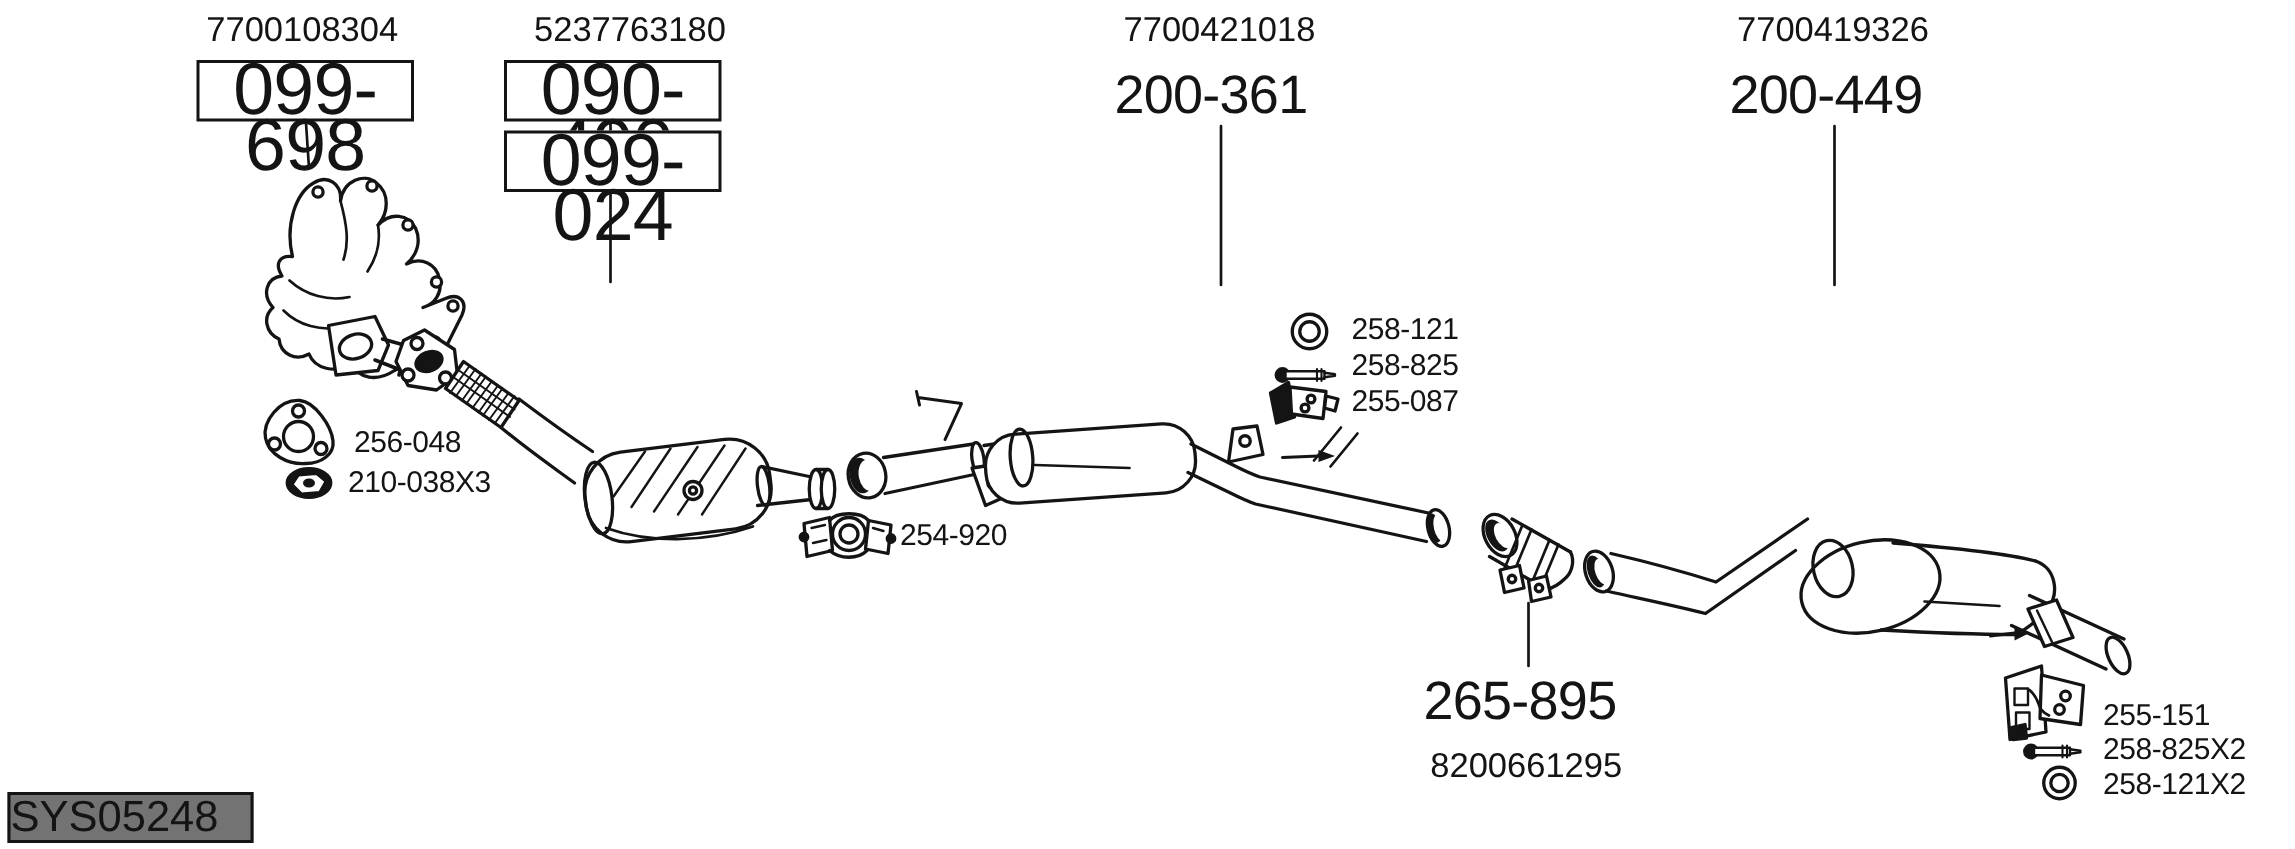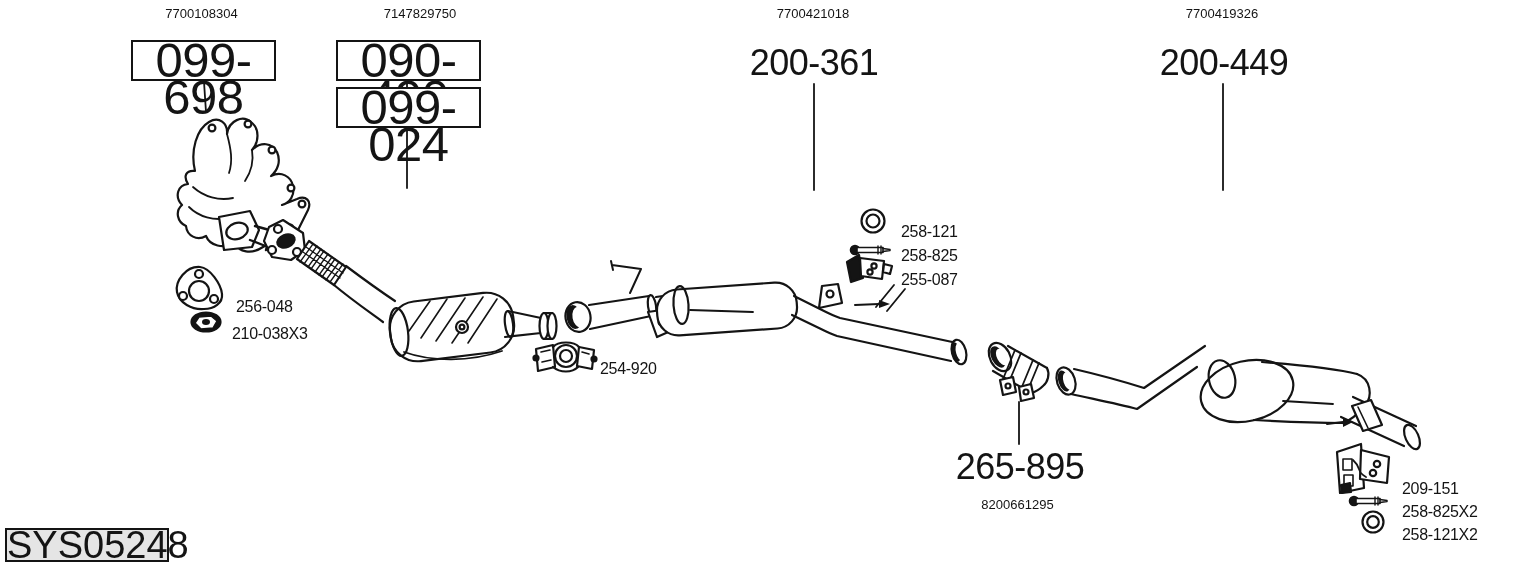--- a/index.html
+++ b/index.html
@@ -2,30 +2,30 @@
 <html><head>
 <meta charset="utf-8">
 <style>
   html,body{margin:0;padding:0;background:#fff;}
   .stage{
     position:relative;width:1530px;height:566px;background:#ffffff;
     font-family:"Liberation Sans","DejaVu Sans",sans-serif;color:#141414;overflow:hidden;
   }
   .stage svg{position:absolute;left:0;top:0;}
   .lbl{position:absolute;white-space:nowrap;line-height:1.1;}
-  .oem{font-size:13px;text-align:center;}
-  .big{font-size:36px;text-align:center;letter-spacing:-0.5px;}
+  .oem{font-size:23px;text-align:center;}
+  .big{font-size:36px;letter-spacing:-0.5px;}
   .code-box{
     position:absolute;border:2.4px solid #141414;text-align:center;
     font-size:49px;letter-spacing:-0.5px;background:#fff;
   }
-  .small{font-size:16px;letter-spacing:-0.3px;margin-top:14px;}
+  .small{font-size:20px;letter-spacing:-0.3px;}
   .sys-box{
-    position:absolute;border:2.4px solid #141414;text-align:right;
-    font-size:38px;background:#e5e5e5;
+    position:absolute;border:2.4px solid #141414;text-align:left;
+    font-size:29px;background:#737373;
   }
 </style>
 </head>
 <body>
 
 <div class="stage">
 
   <svg width="1530" height="566" viewBox="0 0 1530 566" fill="none" stroke="#141414" stroke-width="2.2" stroke-linecap="round" stroke-linejoin="round">
 
     <g stroke-width="1.8">
@@ -233,39 +233,39 @@
 
     <g>
       <circle cx="1373" cy="522" r="10.5" fill="#fff"></circle>
       <circle cx="1373" cy="522" r="5.8" fill="#fff"></circle>
     </g>
   </svg>
 
   <div class="lbl oem" style="left:121px;top:7px;width:161px;">7700108304</div>
   <div class="code-box" style="left:131px;top:40px;width:141px;height:37px;line-height:37px;">099-698</div>
 
-  <div class="lbl oem" style="left:340px;top:7px;width:160px;">7147829750</div>
+  <div class="lbl oem" style="left:340px;top:7px;width:160px;">5237763180</div>
   <div class="code-box" style="left:336px;top:40px;width:141px;height:37px;line-height:37px;">090-490</div>
   <div class="code-box" style="left:336px;top:87px;width:141px;height:37px;line-height:37px;">099-024</div>
 
   <div class="lbl oem" style="left:733px;top:7px;width:160px;">7700421018</div>
   <div class="lbl big" style="left:743px;top:43px;width:142px;">200-361</div>
 
   <div class="lbl oem" style="left:1142px;top:7px;width:160px;">7700419326</div>
   <div class="lbl big" style="left:1153px;top:43px;width:142px;">200-449</div>
 
   <div class="lbl small" style="left:236px;top:284px;">256-048</div>
   <div class="lbl small" style="left:232px;top:311px;">210-038X3</div>
   <div class="lbl small" style="left:600px;top:346px;">254-920</div>
 
   <div class="lbl small" style="left:901px;top:209px;">258-121</div>
   <div class="lbl small" style="left:901px;top:233px;">258-825</div>
   <div class="lbl small" style="left:901px;top:257px;text-align:center;">255-087</div>
 
   <div class="lbl big" style="left:949px;top:447px;width:142px;">265-895</div>
   <div class="lbl oem" style="left:940px;top:498px;width:155px;">8200661295</div>
 
-  <div class="lbl small" style="left:1402px;top:466px;">209-151</div>
+  <div class="lbl small" style="left:1402px;top:466px;">255-151</div>
   <div class="lbl small" style="left:1402px;top:489px;">258-825X2</div>
   <div class="lbl small" style="left:1402px;top:512px;">258-121X2</div>
 
   <div class="sys-box" style="left:5px;top:528px;width:160px;height:30px;line-height:30px;">SYS05248</div>
 </div>
 
 </body></html>

